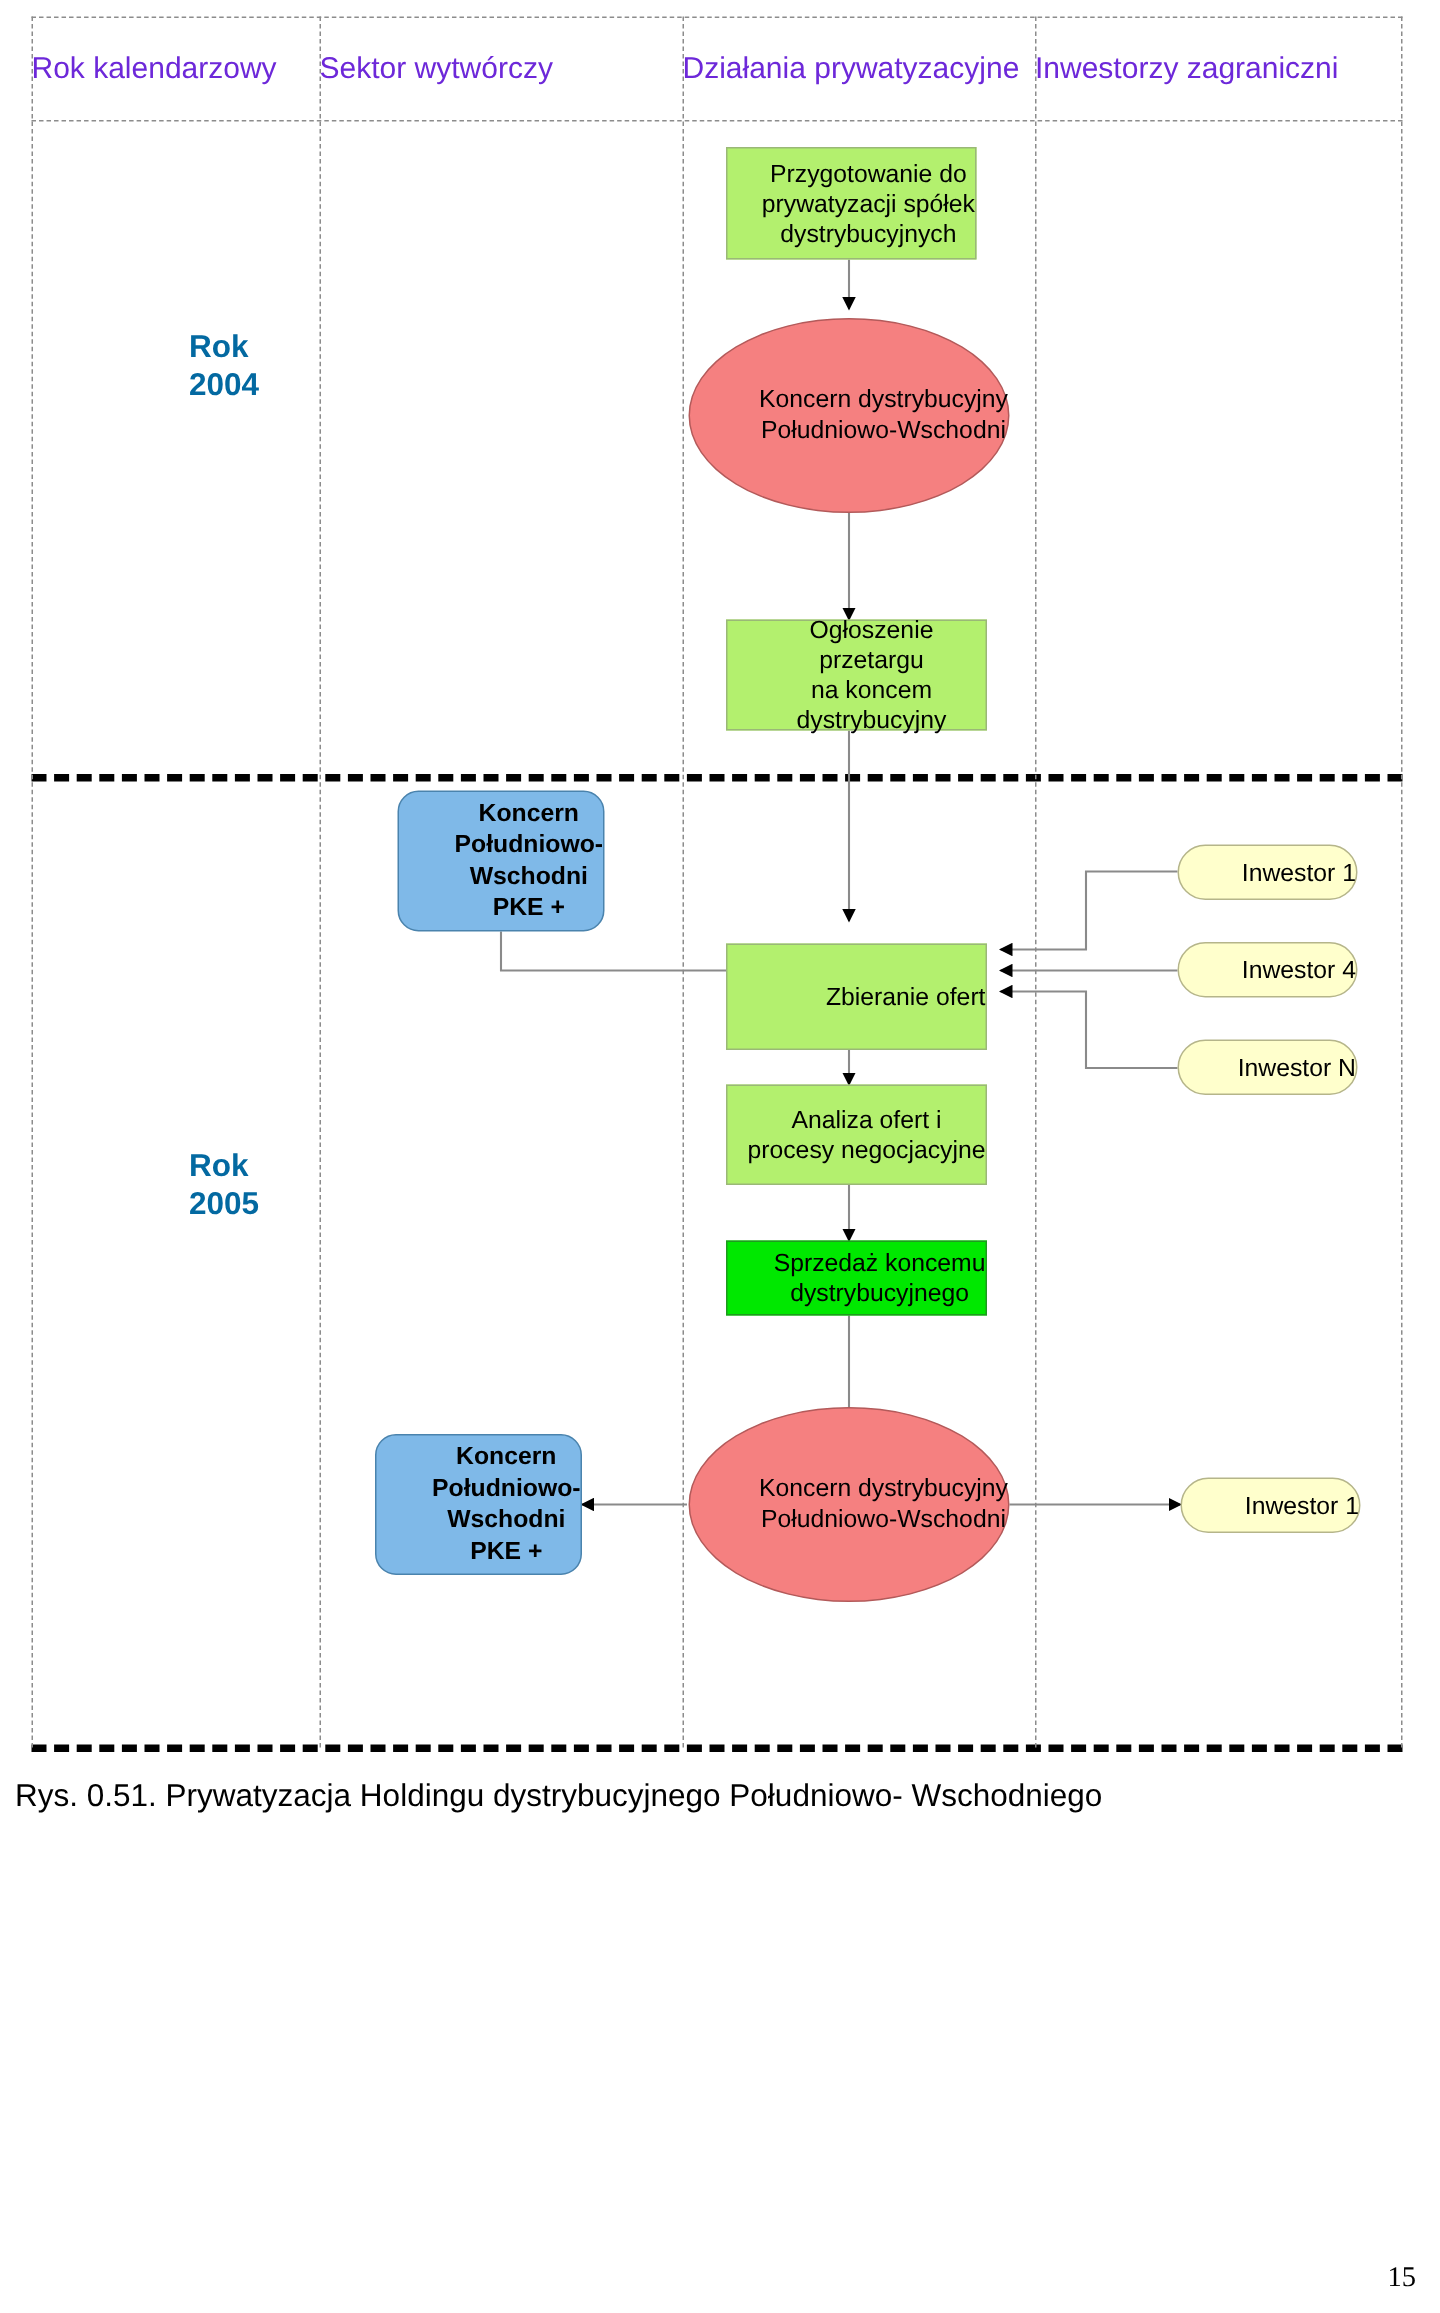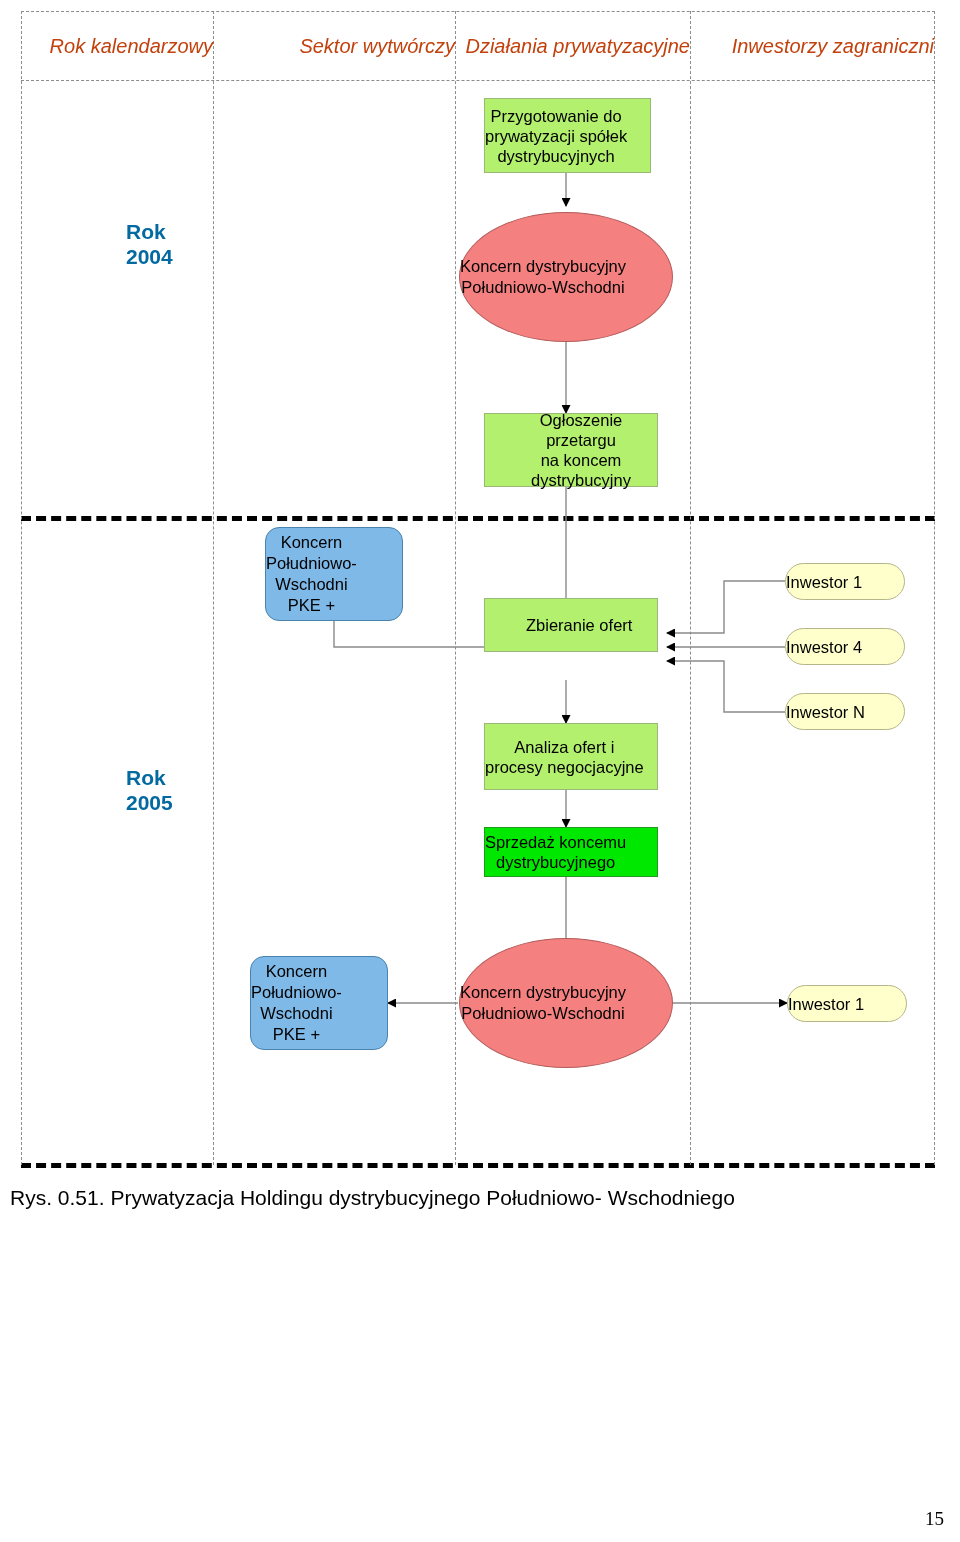--- a/index.html
+++ b/index.html
@@ -18,50 +18,50 @@
   .hline-thin{
     position:absolute;height:0;border-top:1.5px dashed #8c8c8c;
   }
   .hline-thick{
     position:absolute;height:0;border-top:5px dashed #000000;
   }
 
   
   .hdr{
     position:absolute;font-size:20px;line-height:22px;
-    white-space:nowrap;text-align:right;color:#c2410c;font-style:italic;
+    white-space:nowrap;text-align:left;color:#6d28d9;
   }
 
   
   .yearlbl{
     position:absolute;font-size:21px;line-height:25px;font-weight:bold;
     white-space:pre-line;color:#0369a1;margin-left:48px;
   }
 
   
   .node{
     position:absolute;box-sizing:border-box;
-    display:flex;align-items:center;justify-content:flex-start;
+    display:flex;align-items:center;justify-content:flex-end;
     text-align:center;color:#000;
   }
   .green{
     background:#b3f06e;border:1px solid #9ab877;
     font-size:16.5px;line-height:20px;
   }
   .green-bright{
     background:#00e800;border:1px solid #1f9a1f;
     font-size:16.5px;line-height:20px;
   }
   .ellipse{
     background:#f58080;border:1px solid #b35a5a;border-radius:50%;
     font-size:16.5px;line-height:21px;
   }
   .blue{
     background:#7fb9e8;border:1px solid #4a83ad;border-radius:14px;
-    font-size:16.5px;line-height:21px;font-weight:normal;
+    font-size:16.5px;line-height:21px;font-weight:bold;
   }
   .pill{
     background:#ffffcc;border:1px solid #b5b58a;border-radius:999px;
     font-size:16.5px;line-height:20px;
   }
   .node span{display:block;white-space:pre-line;}
 
   
   .conn{position:absolute;pointer-events:none;}
   .conn svg{display:block;overflow:visible;}
@@ -152,21 +152,21 @@
 dystrybucyjny</span>
   </div>
 
   <div class="node blue" style="left:265px;top:527px;width:138px;height:94px;">
     <span>Koncern
 Południowo-
 Wschodni
 PKE +</span>
   </div>
 
-  <div class="node green" style="left:484px;top:598px;width:174px;height:54px;padding-left:41px;">
+  <div class="node green" style="left:484px;top:629px;width:174px;height:71px;padding-left:41px;">
     <span>Zbieranie ofert</span>
   </div>
 
   <div class="node green-bright" style="left:484px;top:827px;width:174px;height:50px;">
     <span>Sprzedaż koncemu
 dystrybucyjnego</span>
   </div>
 
   <div class="node green" style="left:484px;top:723px;width:174px;height:67px;">
     <span>Analiza ofert i

